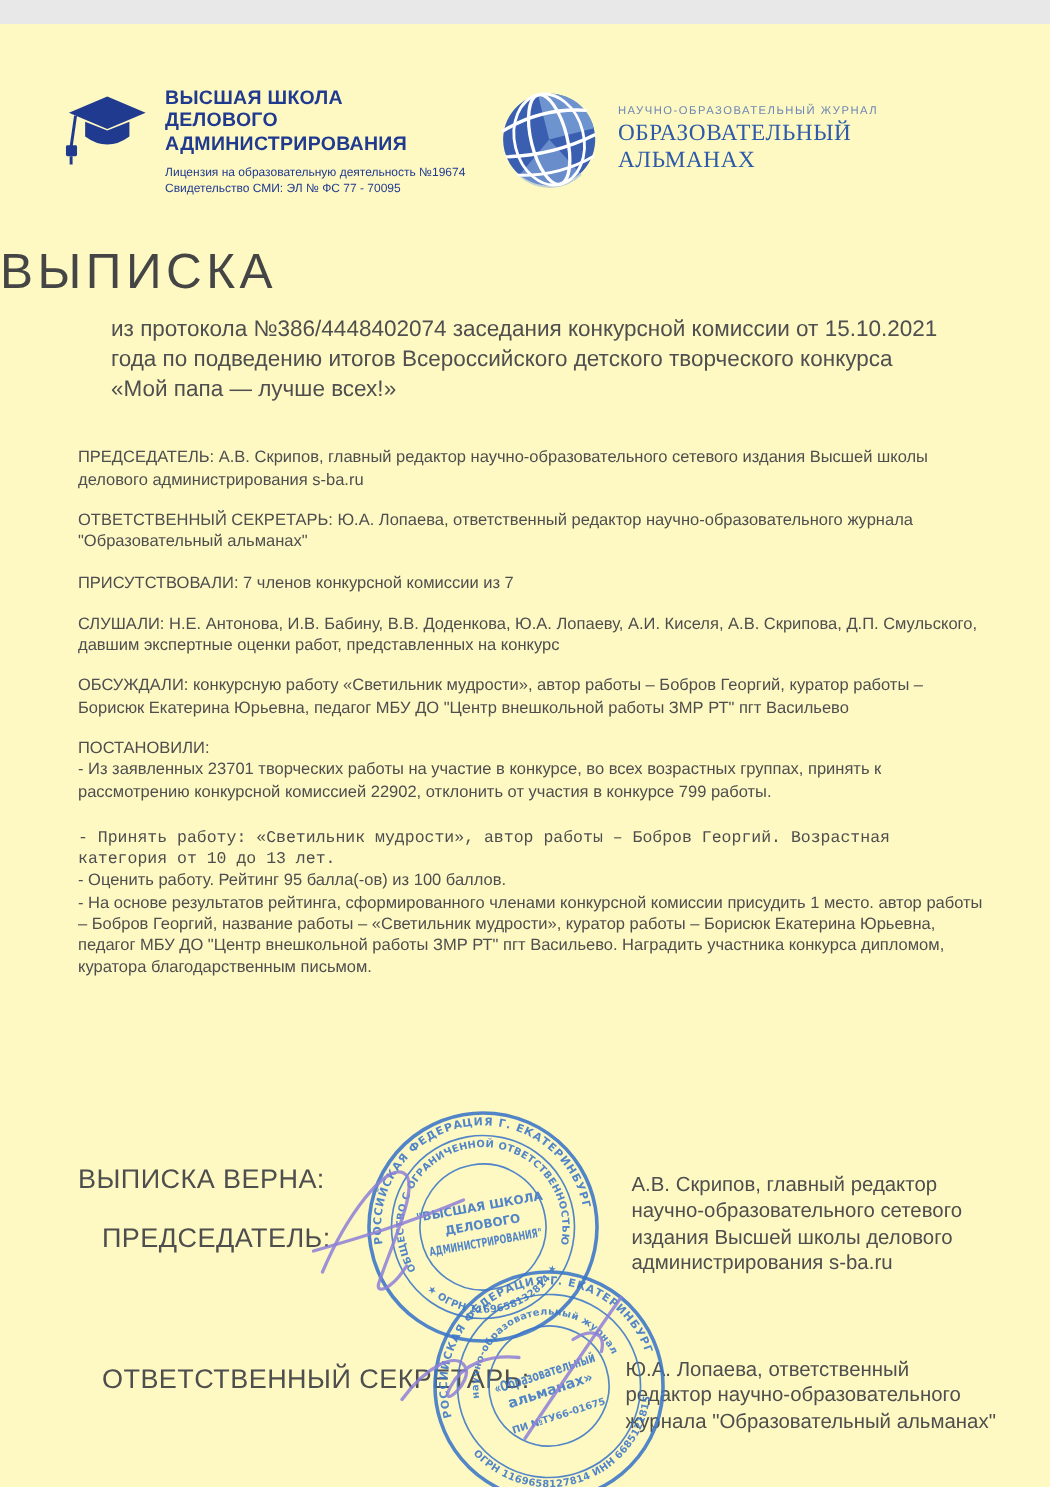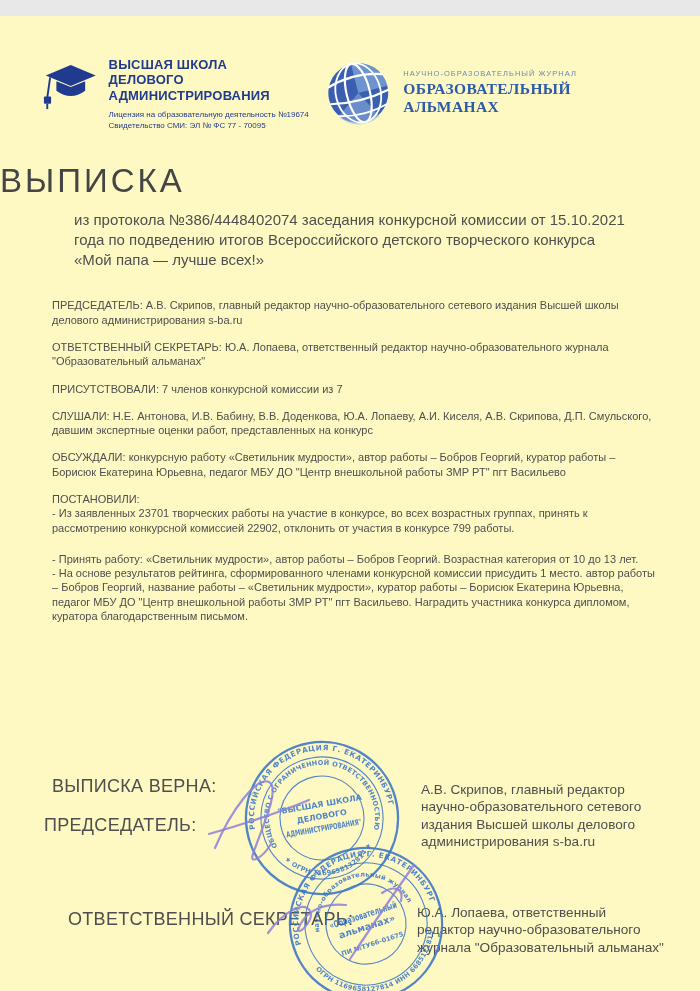--- a/index.html
+++ b/index.html
@@ -10,28 +10,28 @@
     font-family:"Liberation Sans", sans-serif; color:#4e4e4e;
   }
   
   .header { display:flex; justify-content:space-between; padding:38px 56px 0 42px; }
   .logo-left { display:flex; align-items:flex-start; gap:9px; }
   .ll-text { padding-top:3px; }
   .ll-title { font-weight:bold; color:#203a8f; font-size:13px; line-height:1.18; letter-spacing:.2px; }
   .ll-license { margin-top:7px; color:#203a8f; font-size:8px; line-height:1.35; }
   .logo-right { display:flex; align-items:center; gap:12px; }
   .rl-caption { color:#6c87b5; font-size:7.5px; letter-spacing:1px; }
-  .rl-title { font-family:"Liberation Serif", serif; font-weight:bold; color:#2e5ba9; font-size:15.5px; margin-top:2px; letter-spacing:.4px; }
+  .rl-title { font-family:"Liberation Serif", serif; font-weight:normal; color:#2e5ba9; font-size:15.5px; margin-top:2px; letter-spacing:.4px; }
   
   .doc-title { margin-top:30px; text-align:left; font-size:33px; letter-spacing:3px; color:#454545; font-weight:400; }
   .doc-subtitle { width:552px; margin:10px auto 0; font-size:15px; line-height:1.35; color:#4f4f4f; }
   
   .body { padding:28px 44px 0 52px; font-size:11px; line-height:1.3; }
   .para { margin-bottom:13px; }
-  .res-item-gap { margin-top:17px; }
+  .res-item-gap { margin-top:17px;font-family:Liberation Mono, monospace; }
   
   .abs { position:absolute; }
   .f-label { font-size:18px; color:#4e4e4e; letter-spacing:.3px; }
   .f-desc { font-size:13.6px; line-height:1.27; color:#4e4e4e; }
   .stamp { opacity:.88; }
   .stamp text { fill:#3b76c8; font-family:"DejaVu Sans", sans-serif; font-weight:bold; }
   .stamp .ring { font-size:7.3px; letter-spacing:.6px; }
   .stamp .ring-sm { font-size:6.6px; letter-spacing:.2px; }
   .stamp circle { fill:none; stroke:#3b76c8; }
   .sig path { fill:none; stroke:#8d80d8; stroke-width:2.2; stroke-linecap:round; opacity:.85; }
@@ -89,26 +89,27 @@
   <div class="body">
     <div class="para">ПРЕДСЕДАТЕЛЬ: А.В. Скрипов, главный редактор научно-образовательного сетевого издания Высшей школы делового администрирования s-ba.ru</div>
     <div class="para">ОТВЕТСТВЕННЫЙ СЕКРЕТАРЬ: Ю.А. Лопаева, ответственный редактор научно-образовательного журнала "Образовательный альманах"</div>
     <div class="para">ПРИСУТСТВОВАЛИ: 7 членов конкурсной комиссии из 7</div>
     <div class="para">СЛУШАЛИ: Н.Е. Антонова, И.В. Бабину, В.В. Доденкова, Ю.А. Лопаеву, А.И. Киселя, А.В. Скрипова, Д.П. Смульского, давшим экспертные оценки работ, представленных на конкурс</div>
     <div class="para">ОБСУЖДАЛИ: конкурсную работу «Светильник мудрости», автор работы – Бобров Георгий, куратор работы – Борисюк Екатерина Юрьевна, педагог МБУ ДО "Центр внешкольной работы ЗМР РТ" пгт Васильево</div>
     <div class="para">
       <div>ПОСТАНОВИЛИ:</div>
       <div>- Из заявленных 23701 творческих работы на участие в конкурсе, во всех возрастных группах, принять к рассмотрению конкурсной комиссией 22902, отклонить от участия в конкурсе 799 работы.</div>
       <div class="res-item-gap">- Принять работу: «Светильник мудрости», автор работы – Бобров Георгий. Возрастная категория от 10 до 13 лет.</div>
+      <div>- Оценить работу. Рейтинг 95 балла(-ов) из 100 баллов.</div>
       <div>- На основе результатов рейтинга, сформированного членами конкурсной комиссии присудить 1 место. автор работы – Бобров Георгий, название работы – «Светильник мудрости», куратор работы – Борисюк Екатерина Юрьевна, педагог МБУ ДО "Центр внешкольной работы ЗМР РТ" пгт Васильево. Наградить участника конкурса дипломом, куратора благодарственным письмом.</div>
     </div>
   </div>
 
   <div class="abs f-label" style="left:52px; top:760px;">ВЫПИСКА ВЕРНА:</div>
-  <div class="abs f-label" style="left:44px; top:799px;">ПРЕДСЕДАТЕЛЬ:</div>
+  <div class="abs f-label" style="left:68px; top:799px;">ПРЕДСЕДАТЕЛЬ:</div>
   <div class="abs f-desc" style="left:421px; top:765px; width:240px;">А.В. Скрипов, главный редактор научно-образовательного сетевого издания Высшей школы делового администрирования s-ba.ru</div>
   <div class="abs f-label" style="left:68px; top:893px;">ОТВЕТСТВЕННЫЙ СЕКРЕТАРЬ:</div>
   <div class="abs f-desc" style="left:417px; top:888px; width:248px;">Ю.А. Лопаева, ответственный редактор научно-образовательного журнала "Образовательный альманах"</div>
 
   <svg class="abs stamp" style="left:242px; top:722px;" width="160" height="160" viewBox="0 0 160 160">
     <g transform="rotate(-10 80 80)">
       <circle cx="80" cy="80" r="76" stroke-width="2.4"></circle>
       <circle cx="80" cy="80" r="61" stroke-width="1.1"></circle>
       <circle cx="80" cy="80" r="42" stroke-width="1.1"></circle>
       <defs>

